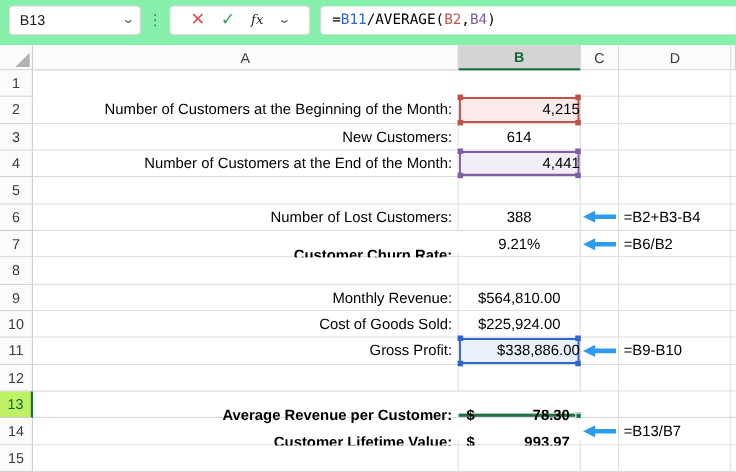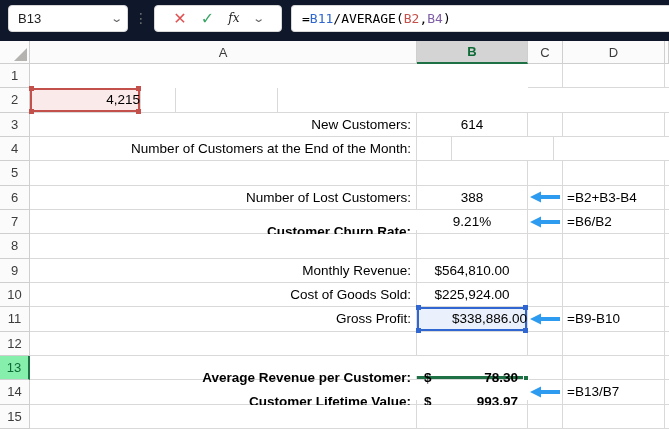--- a/index.html
+++ b/index.html
@@ -1,21 +1,21 @@
 <!DOCTYPE html>
 <html style="--ref-blue: #2F66D0; --ref-red: #C4504B; --ref-purple: #7E5FA6; --fill-blue: #EAF1FC; --fill-red: #FBEAEA; --fill-purple: #F2EEF8; --sel-green: #1E7145; --sel-green-dark: #0E6B37; --arrow-blue: #2D9BF0; --cancel-red: #E05252; --confirm-green: #37A463;"><head>
 <meta charset="utf-8">
 <style>
   * { margin:0; padding:0; box-sizing:border-box; }
   html,body { width:669px; height:429px; overflow:hidden; }
   body { font-family:"Liberation Sans","DejaVu Sans",sans-serif; background:#fff; color:#000; }
   #app { width:669px; height:429px; display:flex; flex-direction:column; background:#fff; }
 
   
-  #topbar { height:41px; background:#0f172a; display:flex; align-items:center; padding:0 0 5px 8px; flex:0 0 auto; }
+  #topbar { height:41px; background:#86efac; display:flex; align-items:center; padding:0 0 5px 8px; flex:0 0 auto; }
   .tb-box { background:#fff; border:1px solid #D8D8D8; border-radius:4px; height:27px; display:flex; align-items:center; }
   #namebox { width:120px; padding:0 6px 0 9px; justify-content:space-between; font-size:13px; color:#222; }
   .chev { color:#5f5f5f; font-size:11px; line-height:1; transform:scaleX(1.4); }
   #dots { width:26px; text-align:center; color:#707070; font-size:14px; letter-spacing:0; }
   #fxbox { width:128px; justify-content:space-evenly; padding:0 4px; }
   .cancel { color:var(--cancel-red,#E05252); font-size:16px; }
   .confirm { color:var(--confirm-green,#37A463); font-size:16px; }
   .fx { font-family:"DejaVu Serif",serif; font-style:italic; font-size:12px; color:#222; }
   #formulabar { flex:1; margin-left:9px; border-top-right-radius:0; border-bottom-right-radius:0; border-right:none; padding-left:10px; font-family:"DejaVu Sans Mono",monospace; font-size:13px; white-space:pre; }
   .f-ref1 { color:var(--ref-blue,#2F66D0); }
@@ -32,21 +32,21 @@
   .w-b  { width:111px; flex:0 0 111px; justify-content:center; }
   .w-c  { width:35px;  flex:0 0 35px; justify-content:center; }
   .w-d  { width:102px; flex:0 0 102px; padding-left:4px; }
   .w-e  { flex:1; border-right:none; }
 
   
   .hcell { background:#FBFBFB; border-right:1px solid #CFCFCF; border-bottom:1px solid #CFCFCF; color:#3C3C3C; font-size:13px; justify-content:center; }
   .corner { position:relative; }
   .corner .tri { position:absolute; right:2px; bottom:2px; width:0; height:0; border-bottom:13px solid #B5B3B0; border-left:13px solid transparent; }
   .sel-col { background:#D4D4D4; color:var(--sel-green-dark,#0E6B37); font-weight:bold; border-bottom:2px solid var(--sel-green,#107C41); }
-  .sel-row { background:#86efac; color:var(--sel-green-dark,#0E6B37); border-right:2px solid var(--sel-green,#107C41); }
+  .sel-row { background:#bef264; color:var(--sel-green-dark,#0E6B37); border-right:2px solid var(--sel-green,#107C41); }
 
   
   .label { justify-content:flex-end; padding-right:5px; text-align:right; }
   .bold { font-weight:bold;margin-top:20px; }
   .title { justify-content:center; font-weight:bold; font-size:14px; }
   .underl { border-bottom:1.5px solid #000;margin-top:40px; }
   .acct { justify-content:space-between; padding:0 9px 0 7px; }
 
   
   .ref { z-index:2;justify-content:flex-end; }
@@ -105,20 +105,21 @@
       <div class="gc hcell w-rh">1</div>
       <div class="gc w-a title underl">Items</div>
       <div class="gc w-b title underl">Indicators</div>
       <div class="gc w-c"></div>
       <div class="gc w-d"></div>
       <div class="gc w-e"></div>
     </div>
 
     <div class="grow">
       <div class="gc hcell w-rh">2</div>
+      <div class="gc w-a label">Number of Customers at the Beginning of the Month:</div>
       <div class="gc w-b ref red">
           <span>4,215</span>
           <i class="hndl tl"></i>
           <i class="hndl tr"></i>
           <i class="hndl bl"></i>
           <i class="hndl br"></i>
         </div>
       <div class="gc w-c"></div>
       <div class="gc w-d"></div>
       <div class="gc w-e"></div>
@@ -129,20 +130,27 @@
       <div class="gc w-a label">New Customers:</div>
       <div class="gc w-b">614</div>
       <div class="gc w-c"></div>
       <div class="gc w-d"></div>
       <div class="gc w-e"></div>
     </div>
 
     <div class="grow">
       <div class="gc hcell w-rh">4</div>
       <div class="gc w-a label">Number of Customers at the End of the Month:</div>
+      <div class="gc w-b ref purple">
+          <span>4,441</span>
+          <i class="hndl tl"></i>
+          <i class="hndl tr"></i>
+          <i class="hndl bl"></i>
+          <i class="hndl br"></i>
+        </div>
       <div class="gc w-c"></div>
       <div class="gc w-d"></div>
       <div class="gc w-e"></div>
     </div>
 
     <div class="grow">
       <div class="gc hcell w-rh">5</div>
       <div class="gc w-a"></div>
       <div class="gc w-b"></div>
       <div class="gc w-c"></div>

